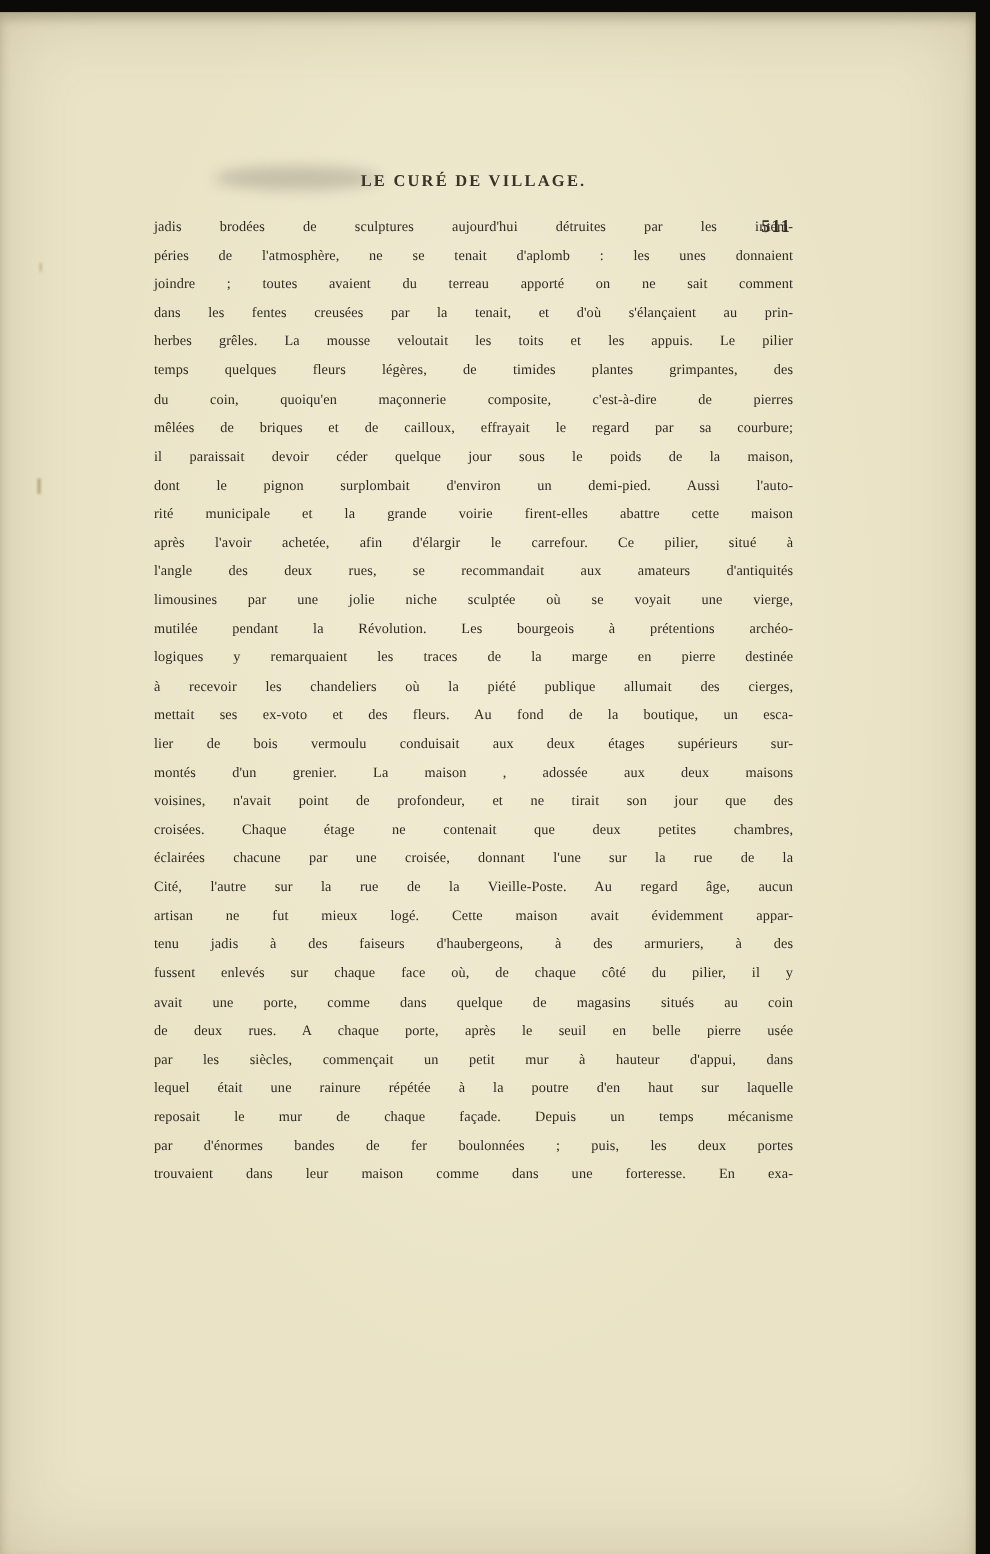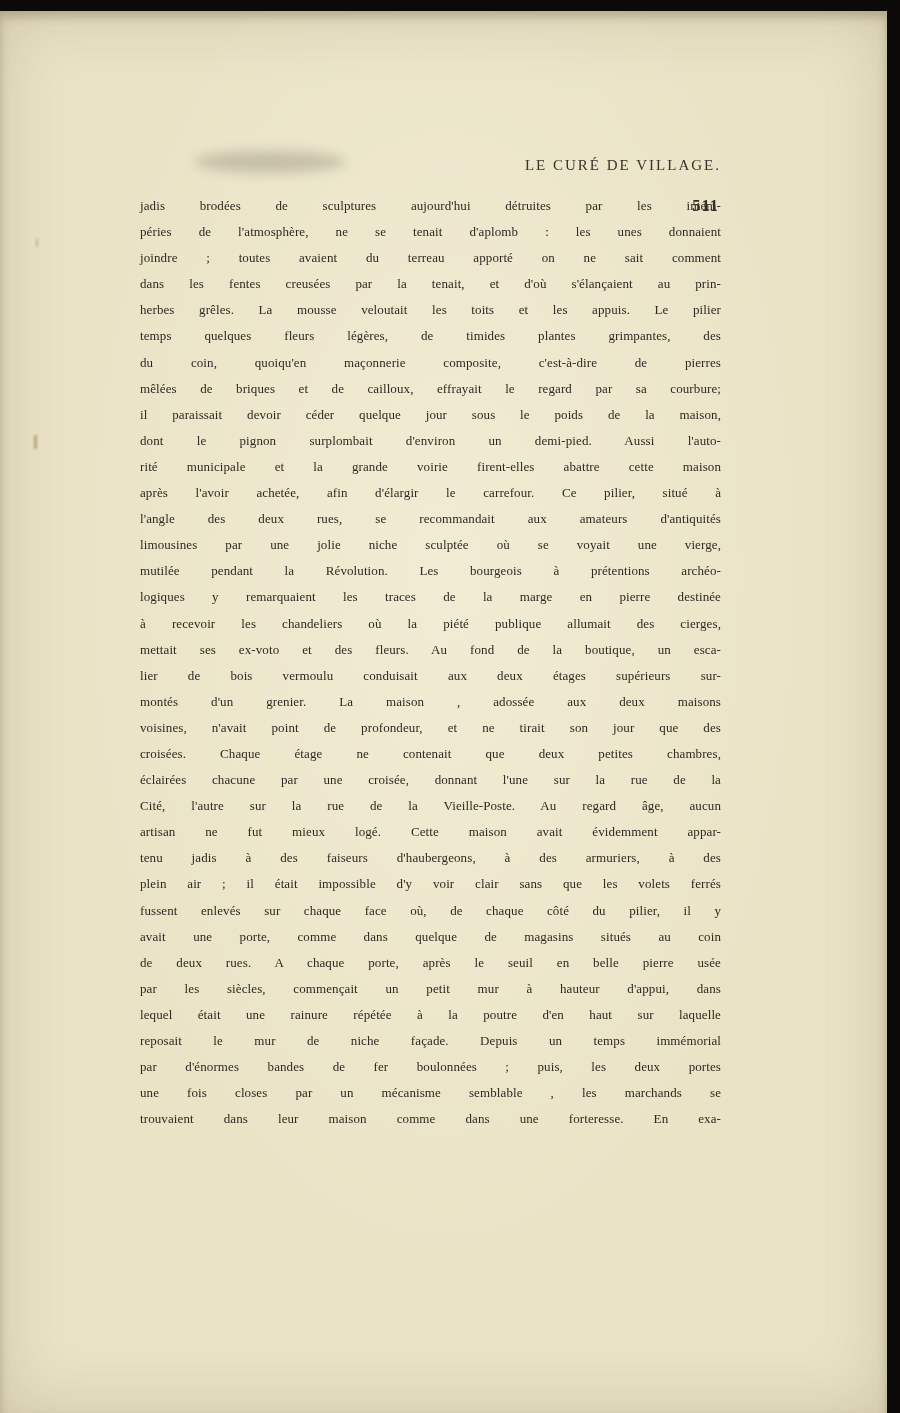--- a/index.html
+++ b/index.html
@@ -62,22 +62,22 @@
   }
   .pageheader {
     position: relative;
     height: 24px;
     color: #3a342a;
   }
   .title {
     position: absolute;
     left: 0;
     right: 0;
-    text-align: right;
-    font-weight: normal;
+    text-align: center;
+    font-weight: bold;
     font-size: 15px;
     letter-spacing: 2px;
     color: #39332a;
   }
   .pagenum {
     position: absolute;
     right: 2px;
     top: -1px;
     font-weight: bold;
     font-size: 16.5px;
@@ -131,26 +131,24 @@
           <div class="line">à recevoir les chandeliers où la piété publique allumait des cierges,</div>
           <div class="line">mettait ses ex-voto et des fleurs. Au fond de la boutique, un esca-</div>
           <div class="line">lier de bois vermoulu conduisait aux deux étages supérieurs sur-</div>
           <div class="line">montés d'un grenier. La maison , adossée aux deux maisons</div>
           <div class="line">voisines, n'avait point de profondeur, et ne tirait son jour que des</div>
           <div class="line">croisées. Chaque étage ne contenait que deux petites chambres,</div>
           <div class="line">éclairées chacune par une croisée, donnant l'une sur la rue de la</div>
           <div class="line">Cité, l'autre sur la rue de la Vieille-Poste. Au regard âge, aucun</div>
           <div class="line">artisan ne fut mieux logé. Cette maison avait évidemment appar-</div>
           <div class="line">tenu jadis à des faiseurs d'haubergeons, à des armuriers, à des</div>
-          <div class="line">plein air ; il était impossible d'y voir clair sans que les volets ferrés</div>
           <div class="line">fussent enlevés sur chaque face où, de chaque côté du pilier, il y</div>
           <div class="line">avait une porte, comme dans quelque de magasins situés au coin</div>
           <div class="line">de deux rues. A chaque porte, après le seuil en belle pierre usée</div>
           <div class="line">par les siècles, commençait un petit mur à hauteur d'appui, dans</div>
           <div class="line">lequel était une rainure répétée à la poutre d'en haut sur laquelle</div>
-          <div class="line">reposait le mur de niche façade. Depuis un temps immémorial</div>
+          <div class="line">reposait le mur de chaque façade. Depuis un temps mécanisme</div>
           <div class="line">par d'énormes bandes de fer boulonnées ; puis, les deux portes</div>
-          <div class="line">une fois closes par un mécanisme semblable , les marchands se</div>
           <div class="line">trouvaient dans leur maison comme dans une forteresse. En exa-</div>
         </div>
     </div>
   </div>
 </div>
 
 </body></html>

